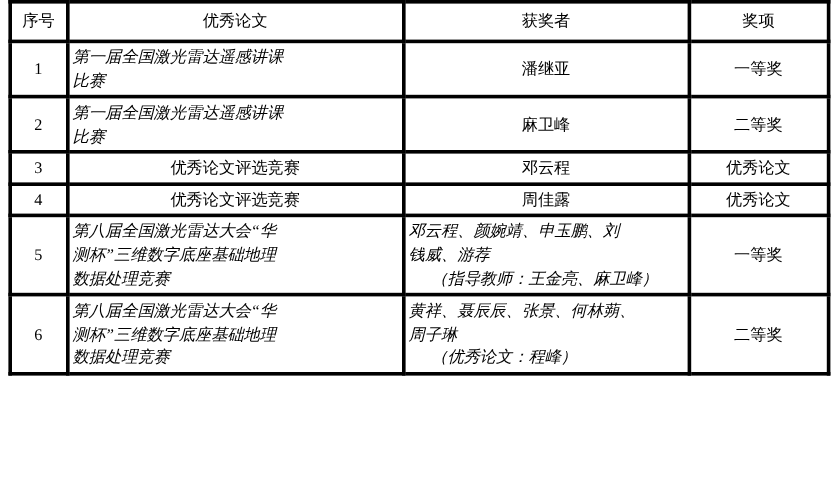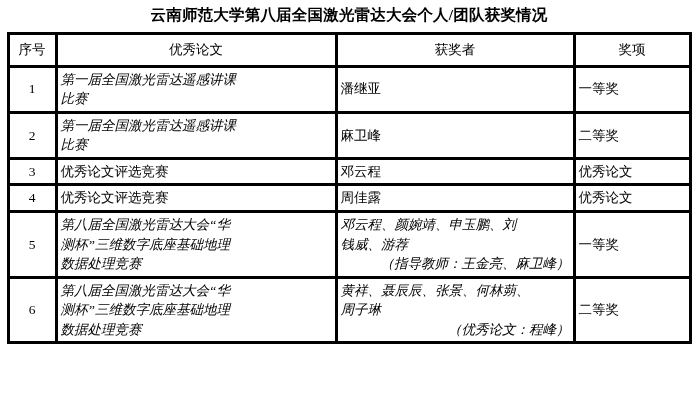--- a/index.html
+++ b/index.html
@@ -46,43 +46,41 @@
   col.c-name  { width: 280px; }
   col.c-win   { width: 238px; }
   col.c-prize { width: 116px; }
 
   .head td {
     text-align: center;
     font-size: 14px;
     height: 26px;
   }
   .cell-center {
-    text-align: left;
+    text-align: center;
   }
   .row-no {
     text-align: center;
   }
   .multi {
     text-align: left;
     padding-left: 5px;
     font-style: italic;
   }
   .indent {
     text-indent: 1.4em;
     display: block;
-    text-align: right;
   }
   .nowrapline { white-space: nowrap; }
 </style>
 </head>
 <body>
 
 <div class="page">
 
-  <div class="doc-title">云南师范大学第八届全国激光雷达大会个人/团队获奖情况</div>
 
   <table class="award-table">
     <colgroup>
       <col class="c-no">
       <col class="c-name">
       <col class="c-win">
       <col class="c-prize">
     </colgroup>
     <tbody>
       <tr class="head">

